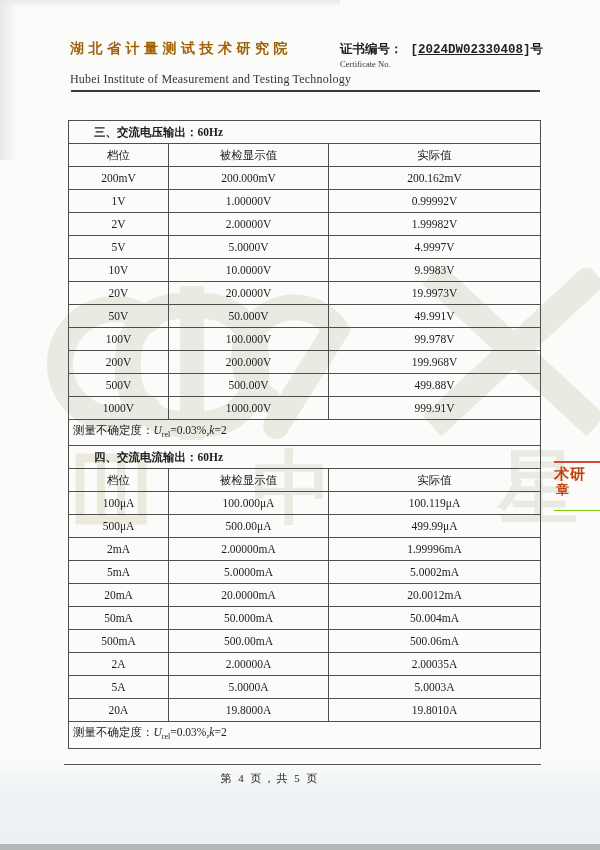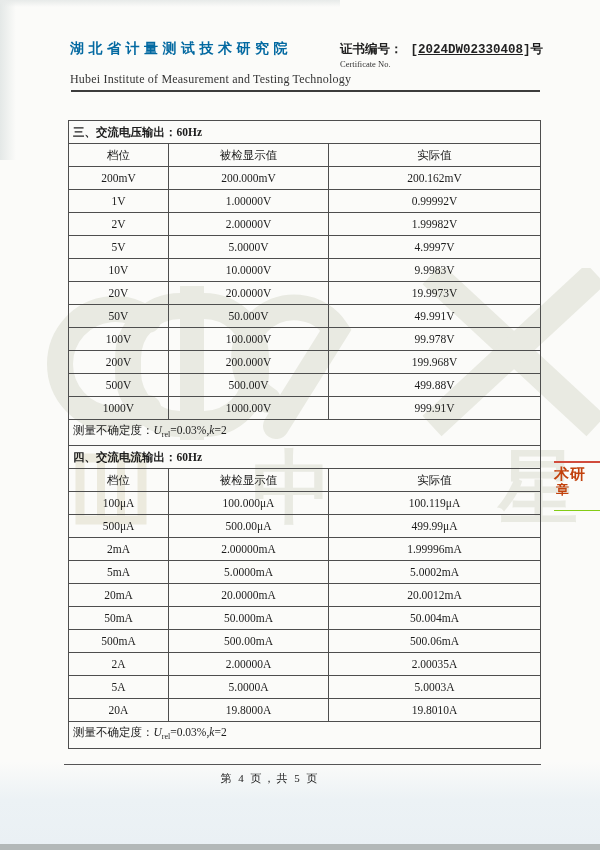--- a/index.html
+++ b/index.html
@@ -15,21 +15,21 @@
   .edge-top{position:absolute;left:0;top:0;width:340px;height:7px;
     background:linear-gradient(180deg,#e7eae9,rgba(251,251,249,0));}
   .bottom-band{position:absolute;left:0;right:0;top:762px;height:83px;
     background:linear-gradient(180deg,rgba(236,242,245,0) 0%,#ecf2f5 45%,#eaf0f4 100%);}
   .scan-strip{position:absolute;left:0;right:0;top:844px;height:6px;background:#b3b8b8;}
 
   
   .header{position:absolute;left:70px;top:40px;width:472px;}
   .inst-block{position:absolute;left:0;top:0;}
   .inst-cn{font-family:"Liberation Sans",sans-serif;font-weight:700;font-size:14px;
-    letter-spacing:4.5px;color:#0369a1;white-space:nowrap;}
+    letter-spacing:4.5px;color:#a16207;white-space:nowrap;}
   .inst-en{font-size:12px;color:#333;margin-top:14px;letter-spacing:.2px;}
   .cert-block{position:absolute;left:270px;top:1px;}
   .cert-line{font-size:12.5px;white-space:nowrap;}
   .cert-label{font-family:"Liberation Sans",sans-serif;font-weight:700;color:#222;}
   .cert-num-wrap{font-family:"Liberation Mono",monospace;font-weight:700;color:#222;margin-left:8px;}
   .cert-num{text-decoration:underline;}
   .cert-suffix{font-family:"Liberation Sans",sans-serif;font-weight:700;}
   .cert-en{font-size:8.5px;color:#333;margin-top:1px;}
   .header-rule{position:absolute;left:71px;top:90px;width:469px;height:2px;background:#3c3c3c;}
 
@@ -40,21 +40,21 @@
 
   
   .tables{position:absolute;left:68px;top:120px;width:472px;z-index:2;}
   table.meas{border-collapse:collapse;table-layout:fixed;width:472px;background:transparent;}
   table.meas + table.meas{margin-top:-1px;}
   table.meas td, table.meas th{
     border:1px solid #4e4e4e;font-weight:400;font-size:11.5px;
     text-align:center;padding:3px 2px;height:16px;line-height:15px;color:#1c1c1c;
     overflow:hidden;white-space:nowrap;
   }
-  tr.title-row td{text-align:left;padding-left:4px;font-weight:700;font-size:11.5px;}
+  tr.title-row td{text-align:left;padding-left:25px;font-weight:700;font-size:11.5px;}
   tr.unc-row td{text-align:left;padding-left:4px;}
   tr.unc-row i{font-style:italic;}
   tr.unc-row sub{font-size:8px;}
 
   
   .stamp{position:absolute;left:554px;top:461px;width:46px;height:47px;z-index:3;
     border-top:2px solid #d14b3c;border-bottom:1px solid #84cc16;
     color:#c2410c;font-family:"Liberation Serif",serif;font-weight:700;}
   .stamp-l1{font-size:15px;line-height:17px;margin-top:3px;letter-spacing:1px;}
   .stamp-l2{font-size:13px;line-height:14px;margin-left:2px;}

